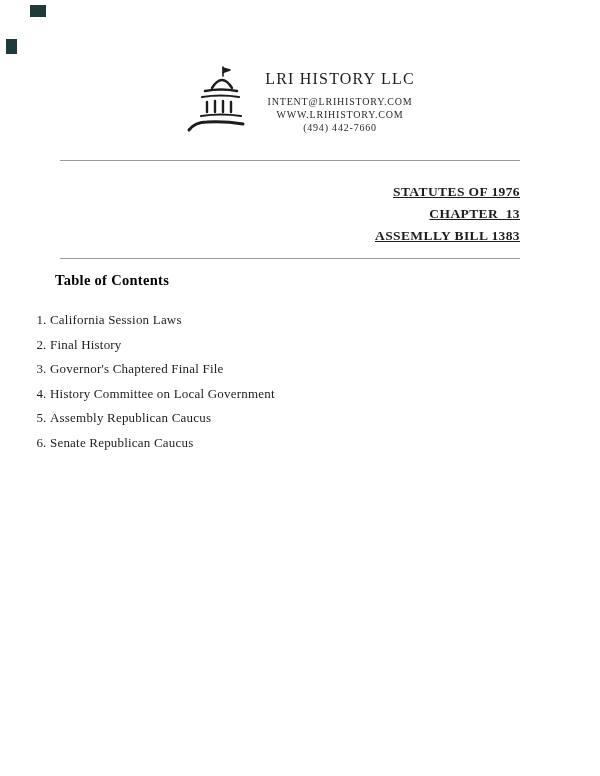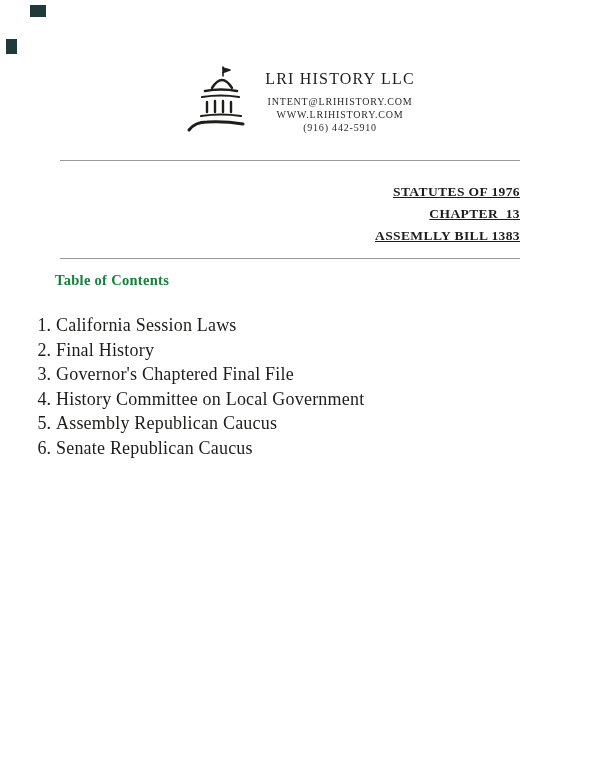--- a/index.html
+++ b/index.html
@@ -91,29 +91,29 @@
 
   
   .toc-title {
     position: absolute;
     top: 272px;
     left: 55px;
     margin: 0;
     font-size: 14.5px;
     font-weight: bold;
     letter-spacing: 0.3px;
-    color: #15803d;
+    color: #000000;
   }
   .toc-list {
     position: absolute;
     top: 303px;
     left: 0;
-    margin: 16px;
+    margin: 10px;
     padding-left: 40px;
-    font-size: 18px;
+    font-size: 13px;
     color: #1d1d1b;
   }
   .toc-list li {
     margin-bottom: 11.5px;
     line-height: 13px;
     letter-spacing: 0.2px;
   }
 </style>
 </head>
 <body>
@@ -142,21 +142,21 @@
 
         <path d="M16 52 Q36 49 56 52" stroke-width="2.2"></path>
 
         <path d="M4 66 Q10 58 22 58 Q40 57 58 60" stroke-width="3"></path>
       </svg>
     </div>
     <div class="letterhead-text">
       <div class="company">LRI HISTORY LLC</div>
       <div class="contact">INTENT@LRIHISTORY.COM</div>
       <div class="contact">WWW.LRIHISTORY.COM</div>
-      <div class="contact">(916) 442-5910</div>
+      <div class="contact">(494) 442-7660</div>
     </div>
   </header>
 
   <hr class="rule rule-1">
 
   <div class="doc-id">
     <div>STATUTES OF 1976</div>
     <div>CHAPTER  13</div>
     <div>ASSEMLLY BILL 1383</div>
   </div>

